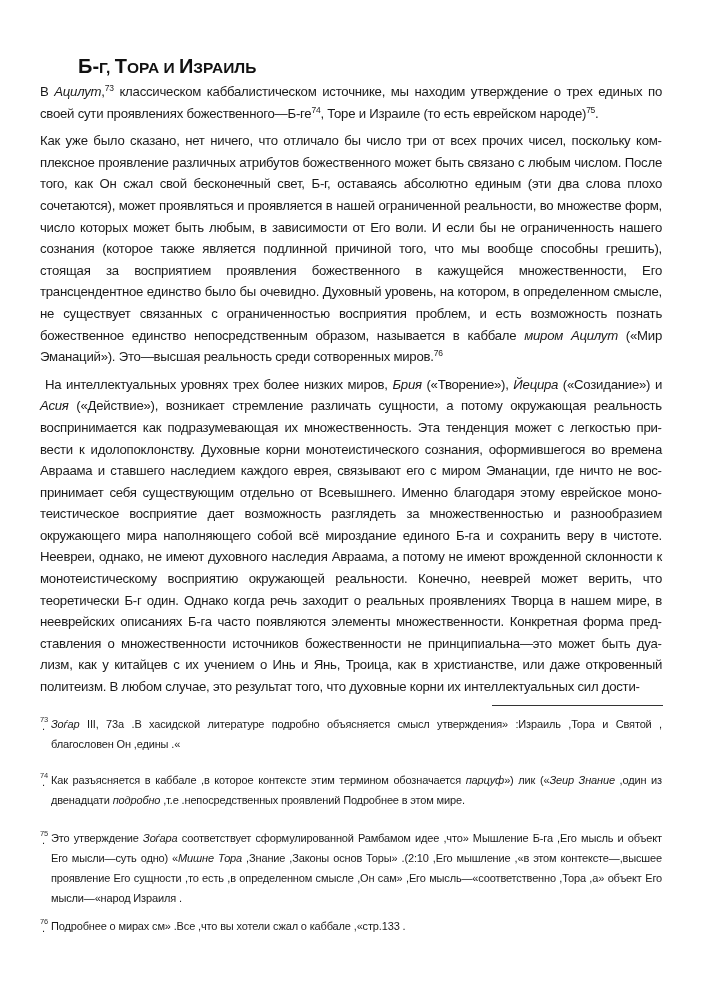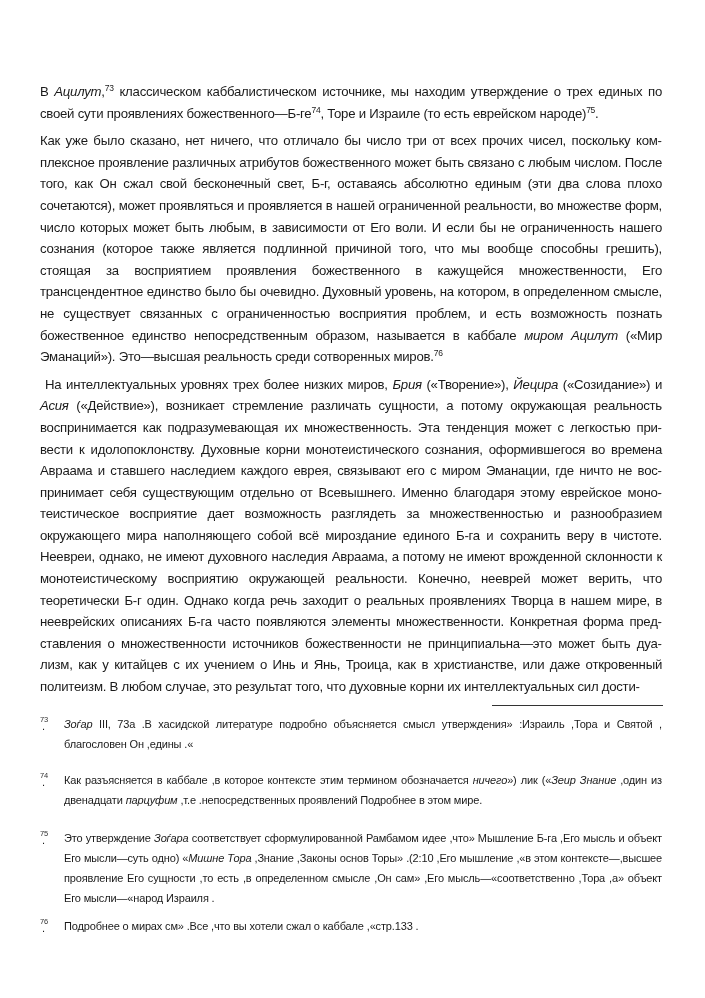--- a/index.html
+++ b/index.html
@@ -15,43 +15,44 @@
             letter-spacing: -0.25px; word-spacing: 0px; }
     .para.indent { text-indent: 5px; }
     .para i { font-style: italic; }
     sup { font-size: 8.5px; line-height: 0; vertical-align: 5px; }
     .fn-rule { position: absolute; left: 492px; top: 705px; width: 171px; height: 0;
                border-top: 1px solid #333; }
     .fn { position: absolute; left: 40px; width: 622px; font-size: 11px; line-height: 20px;
           color: #1a1a1a; letter-spacing: -0.15px; }
     .fn .mark { position: absolute; left: 0; top: -4px; font-size: 7.5px; color: #333; }
     .fn .dot { position: absolute; left: 2px; top: 2px; font-size: 11px; }
-    .fn .txt { margin-left: 24px; text-align: justify; }
+    .fn .txt { margin-left: 11px; text-align: justify; }
     .fn .txt i { font-style: italic; }
   </style>
 </head>
 <body>
 
 <div class="page">
+  <h1 class="title" id="title"><span class="big">Б-</span><span class="small">Г, </span><span class="big">Т</span><span class="small">ОРА И </span><span class="big">И</span><span class="small">ЗРАИЛЬ</span></h1>
   <div class="body" id="body">
       <p class="para"><span>В </span><i>Ацилут</i><span>,</span><sup>73</sup><span>  классическом каббалистическом источнике, мы находим утверждение о трех единых по своей сути проявлениях божественного—Б-ге</span><sup>74</sup><span>, Торе и Израиле (то есть еврейском народе)</span><sup>75</sup><span>.</span></p>
       <p class="para"><span>Как уже было сказано, нет ничего, что отличало бы число три от всех прочих чисел, поскольку ком­плексное проявление различных атрибутов божественного может быть связано с любым числом. После того, как Он сжал свой бесконечный свет, Б-г, оставаясь абсолютно единым (эти два слова плохо сочетаются), может проявляться и проявляется в нашей ограниченной реальности, во множе­стве форм, число которых может быть любым, в зависимости от Его воли. И если бы не ограничен­ность нашего сознания (которое также является подлинной причиной того, что мы вообще способны грешить), стоящая за восприятием проявления божественного в кажущейся множественности, Его трансцендентное единство было бы очевидно. Духовный уровень, на котором, в определенном смысле, не существует связанных с ограниченностью восприятия проблем, и есть возможность по­знать божественное единство непосредственным образом, называется в каббале </span><i>миром Ацилут</i><span> («Мир Эманаций»). Это—высшая реальность среди сотворенных миров.</span><sup>76</sup></p>
       <p class="para indent"><span>На интеллектуальных уровнях трех более низких миров, </span><i>Брия</i><span> («Творение»), </span><i>Йецира</i><span> («Созидание») и </span><i>Асия</i><span> («Действие»), возникает стремление различать сущности, а потому окружающая реальность воспринимается как подразумевающая их множественность. Эта тенденция может с легкостью при­вести к идолопоклонству. Духовные корни монотеистического сознания, оформившегося во времена Авраама и ставшего наследием каждого еврея, связывают его с миром Эманации, где ничто не вос­принимает себя существующим отдельно от Всевышнего. Именно благодаря этому еврейское моно­теистическое восприятие дает возможность разглядеть за множественностью и разнообразием окружающего мира наполняющего собой всё мироздание единого Б-га и сохранить веру в чистоте. Неевреи, однако, не имеют духовного наследия Авраама, а потому не имеют врожденной склонно­сти к монотеистическому восприятию окружающей реальности. Конечно, нееврей может верить, что теоретически Б-г один. Однако когда речь заходит о реальных проявлениях Творца в нашем мире, в нееврейских описаниях Б-га часто появляются элементы множественности. Конкретная форма пред­ставления о множественности источников божественности не принципиальна—это может быть дуа­лизм, как у китайцев с их учением о Инь и Янь, Троица, как в христианстве, или даже откровенный политеизм. В любом случае, это результат того, что духовные корни их интеллектуальных сил дости-</span></p>
     </div>
   <div class="fn-rule"></div>
   <div id="footnotes">
       <div class="fn" style="top: 714px;">
         <span class="mark">73</span>
         <span class="dot">.</span>
         <div class="txt"><i>Зоѓар</i><span> III, 73а .В хасидской литературе подробно объясняется смысл утверждения» :Израиль ,Тора и Святой , благословен Он ,едины .«</span></div>
       </div>
       <div class="fn" style="top: 770px;">
         <span class="mark">74</span>
         <span class="dot">.</span>
-        <div class="txt"><span>Как разъясняется в каббале ,в которое контексте этим термином обозначается </span><i>ничего</i><span>») лик («</span><i>Зеир Знание</i><span> ,один из двенадцати </span><i>парцуфим</i><span> ,т.е .непосредственных проявлений Подробнее в этом мире.</span></div>
+        <div class="txt"><span>Как разъясняется в каббале ,в которое контексте этим термином обозначается </span><i>парцуф</i><span>») лик («</span><i>Зеир Знание</i><span> ,один из двенадцати </span><i>подробно</i><span> ,т.е .непосредственных проявлений Подробнее в этом мире.</span></div>
       </div>
       <div class="fn" style="top: 828px;">
         <span class="mark">75</span>
         <span class="dot">.</span>
         <div class="txt"><span>Это утверждение </span><i>Зоѓара</i><span> соответствует сформулированной Рамбамом идее ,что» Мышление Б-га ,Его мысль и объект Его мысли—суть одно) «</span><i>Мишне Тора</i><span> ,Знание ,Законы основ Торы» .(2:10 ,Его мышление ,«в этом контексте—,высшее проявление Его сущности ,то есть ,в определенном смысле ,Он сам» ,Его мысль—«соответственно ,Тора ,а» объект Его мысли—«народ Израиля .</span></div>
       </div>
       <div class="fn" style="top: 916px;">
         <span class="mark">76</span>
         <span class="dot">.</span>
         <div class="txt"><span>Подробнее о мирах см» .Все ,что вы хотели сжал о каббале ,«стр.133 .</span></div>

